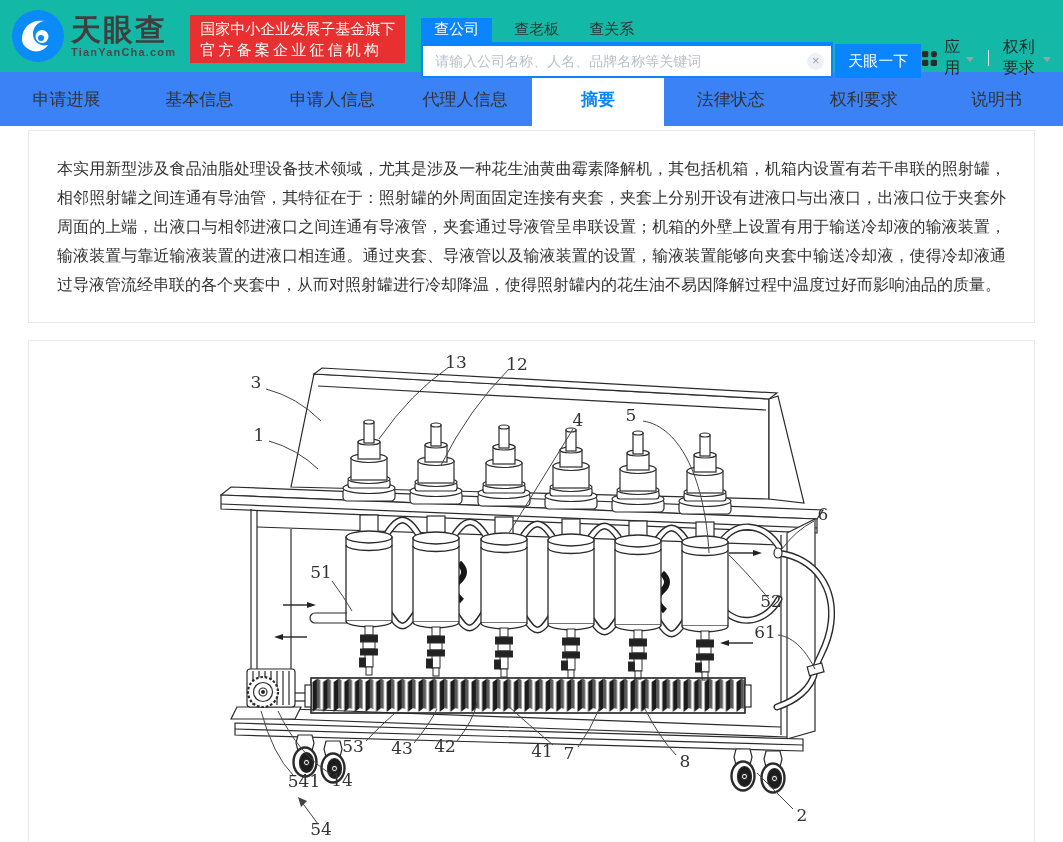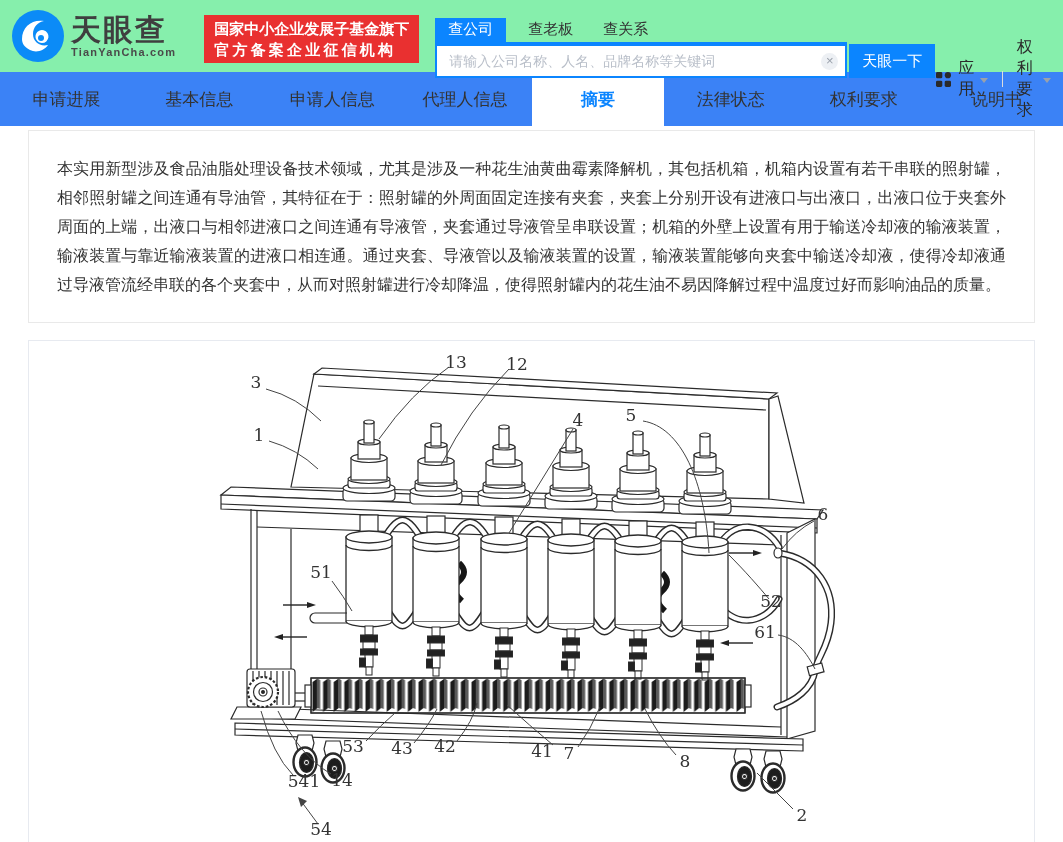--- a/index.html
+++ b/index.html
@@ -3,26 +3,26 @@
 <meta charset="utf-8">
 <style>
   * { box-sizing: border-box; }
   html,body { margin:0; padding:0; }
   body {
     width:1063px; height:842px; overflow:hidden;
     background:#fff; color:#333;
     font-family:"Liberation Sans","DejaVu Sans",sans-serif;
   }
   
-  .header { height:72px; display:flex; align-items:flex-start; padding:10px 12px 0 12px; background:#86efac; }
+  .header { height:72px; display:flex; align-items:flex-start; padding:10px 12px 0 12px; background:#14b8a6; }
   .logo { display:flex; align-items:center; cursor:pointer; }
   .logo-txt { margin-left:7px; }
   .logo-brand { font-size:30px; font-weight:bold; color:#3f3f3f; letter-spacing:2px; line-height:32px; }
   .logo-domain { font-size:11px; font-weight:bold; color:#4a4a4a; letter-spacing:1.2px; }
-  .badge { margin:5px 0 0 28px; background:#e93030; color:#fff; font-weight:bold;
+  .badge { margin:5px 0 0 14px; background:#e93030; color:#fff; font-weight:normal;
            font-size:15px; line-height:21px; padding:3px 10px; white-space:nowrap; }
   .badge .l2 { letter-spacing:3.2px; }
   .search { margin-left:16px; }
   .search-tabs { display:flex; align-items:flex-end; border-bottom:2px solid #0b85ff; width:412px; }
   .s-tab { font-size:15px; color:#333; padding:2px 8px 3px; cursor:pointer; }
   .s-tab.active { background:#0b85ff; color:#fff; padding:2px 13px 3px;margin-top:8px; }
   .s-tab + .s-tab { margin-left:14px; }
   .input-row { display:flex; }
   .input-box { position:relative; }
   .search-input { width:412px; height:34px; border:2px solid #0b85ff; padding:0 36px 0 12px;

